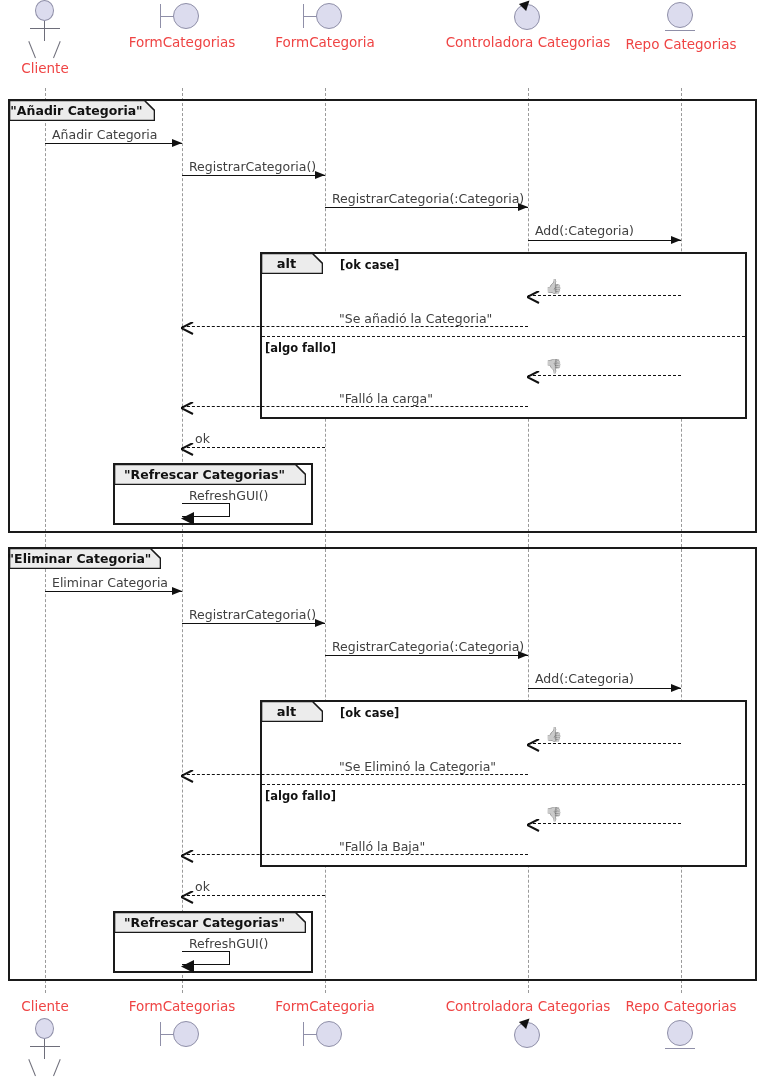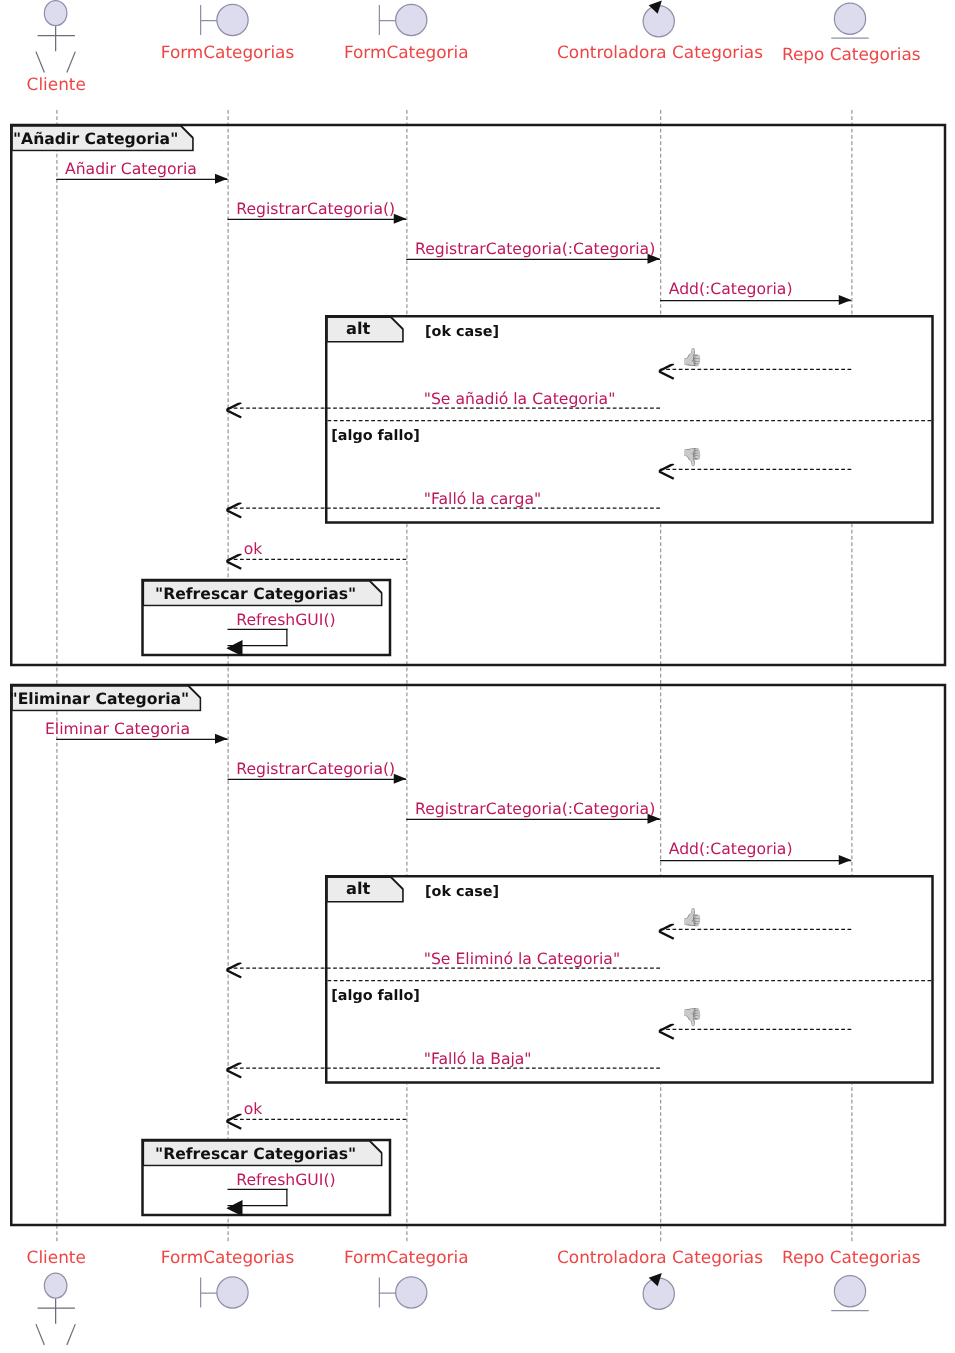--- a/index.html
+++ b/index.html
@@ -40,21 +40,21 @@
 
   .tab-wrap{position:absolute;}
   .tab-svg{display:block;}
 
   .alt-sep{position:absolute;border-top:1px dashed #1a1a1a;height:0;}
   .guard{position:absolute;font-size:11.5px;font-weight:bold;color:#111;white-space:nowrap;}
 
   
   .msg-line{position:absolute;height:0;border-top:1.4px solid #111;}
   .msg-line.dashed{border-top:1.4px dashed #111;}
-  .msg-label{position:absolute;font-size:12.5px;color:#be185d;white-space:nowrap;}
+  .msg-label{position:absolute;font-size:12.5px;color:#404040;white-space:nowrap;}
 
   .arrow-r{position:absolute;width:0;height:0;border-top:4.5px solid transparent;border-bottom:4.5px solid transparent;border-left:10px solid #111;}
   .arrow-open-l{position:absolute;width:12px;height:11px;}
 
   .selfloop{position:absolute;box-sizing:border-box;border:1.4px solid #111;border-left:none;}
 
   .emoji{position:absolute;font-size:14px;line-height:14px;filter:grayscale(1);}
 </style>
 </head>
 <body>
@@ -181,21 +181,21 @@
       <div class="msg-label" style="left: 189px; top: 488px;">RefreshGUI()</div>
       <div class="frame" style="left: 8px; top: 547px; width: 749px; height: 434px;"></div>
       <div class="tab-wrap" style="left: 9px; top: 548px; width: 152px; height: 21px;">
         <svg width="152" height="21" class="tab-svg">
           <path d="M0.5,0.5 L141.5,0.5 L151.5,10.5 L151.5,20.5 L0.5,20.5 Z" fill="#ececec" stroke="#1a1a1a" stroke-width="1.6"></path>
         </svg>
         <div style="position: absolute; left: 0px; top: 0px; width: 141px; height: 21px; display: flex; align-items: center; justify-content: center; font-size: 12.5px; font-weight: bold; color: rgb(17, 17, 17); white-space: nowrap;">"Eliminar Categoria"</div>
       </div>
       <div class="msg-line" style="left: 45px; top: 591px; width: 137px;"></div>
       <div class="arrow-r" style="left: 172px; top: 587px;"></div>
-      <div class="msg-label" style="left: 36px; top: 575px;">Eliminar Categoria</div>
+      <div class="msg-label" style="left: 52px; top: 575px;">Eliminar Categoria</div>
       <div class="msg-line" style="left: 182px; top: 623px; width: 143px;"></div>
       <div class="arrow-r" style="left: 315px; top: 619px;"></div>
       <div class="msg-label" style="left: 189px; top: 607px;">RegistrarCategoria()</div>
       <div class="msg-line" style="left: 325px; top: 655px; width: 203px;"></div>
       <div class="arrow-r" style="left: 518px; top: 651px;"></div>
       <div class="msg-label" style="left: 332px; top: 639px;">RegistrarCategoria(:Categoria)</div>
       <div class="msg-line" style="left: 528px; top: 688px; width: 153px;"></div>
       <div class="arrow-r" style="left: 671px; top: 684px;"></div>
       <div class="msg-label" style="left: 535px; top: 671px;">Add(:Categoria)</div>
       <div class="msg-line dashed" style="left: 182px; top: 895px; width: 143px;"></div>

